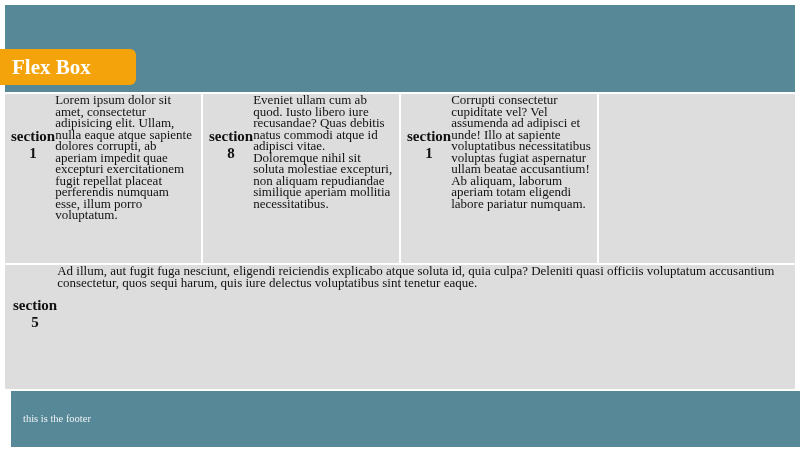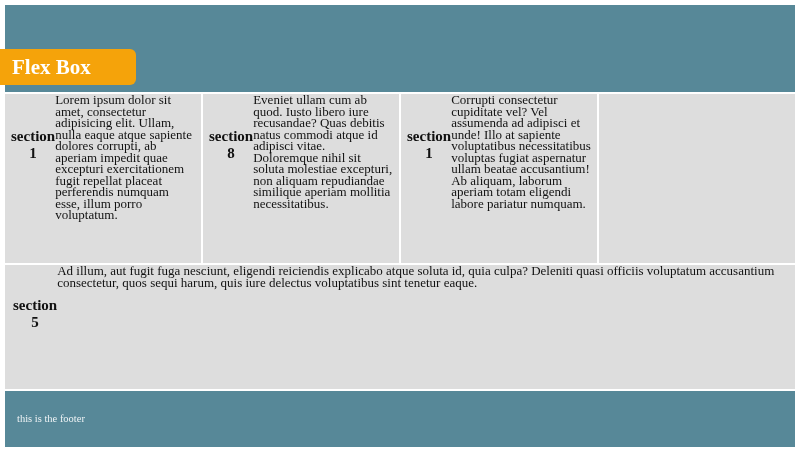--- a/index.html
+++ b/index.html
@@ -28,21 +28,21 @@
     .section h2 {
       margin: 34px 0 12px 0; text-align: center; font-size: 15px; font-weight: bold;
     }
     .section p { margin: 0 0 0 0; font-size: 13px; line-height: 11.5px; }
     .section.wide {
       position: absolute; left: 5px; top: 265px; width: 790px; height: 124px;
       padding: 0 8px;
     }
     .section.wide h2 { margin: 32px 0 12px 0; }
     .footer {
-      position: absolute; left: 5px; top: 391px; width: 790px; height: 56px;
+      position: absolute; left: 11px; top: 391px; width: 790px; height: 56px;
       background: #578898; color: #eef3f5; font-size: 10.5px;
       box-sizing: border-box; padding: 22px 0 0 12px;
     }
   </style>
 </head>
 <body>
 
 <header class="header"></header>
 <div class="badge">Flex Box stuff</div>
 

